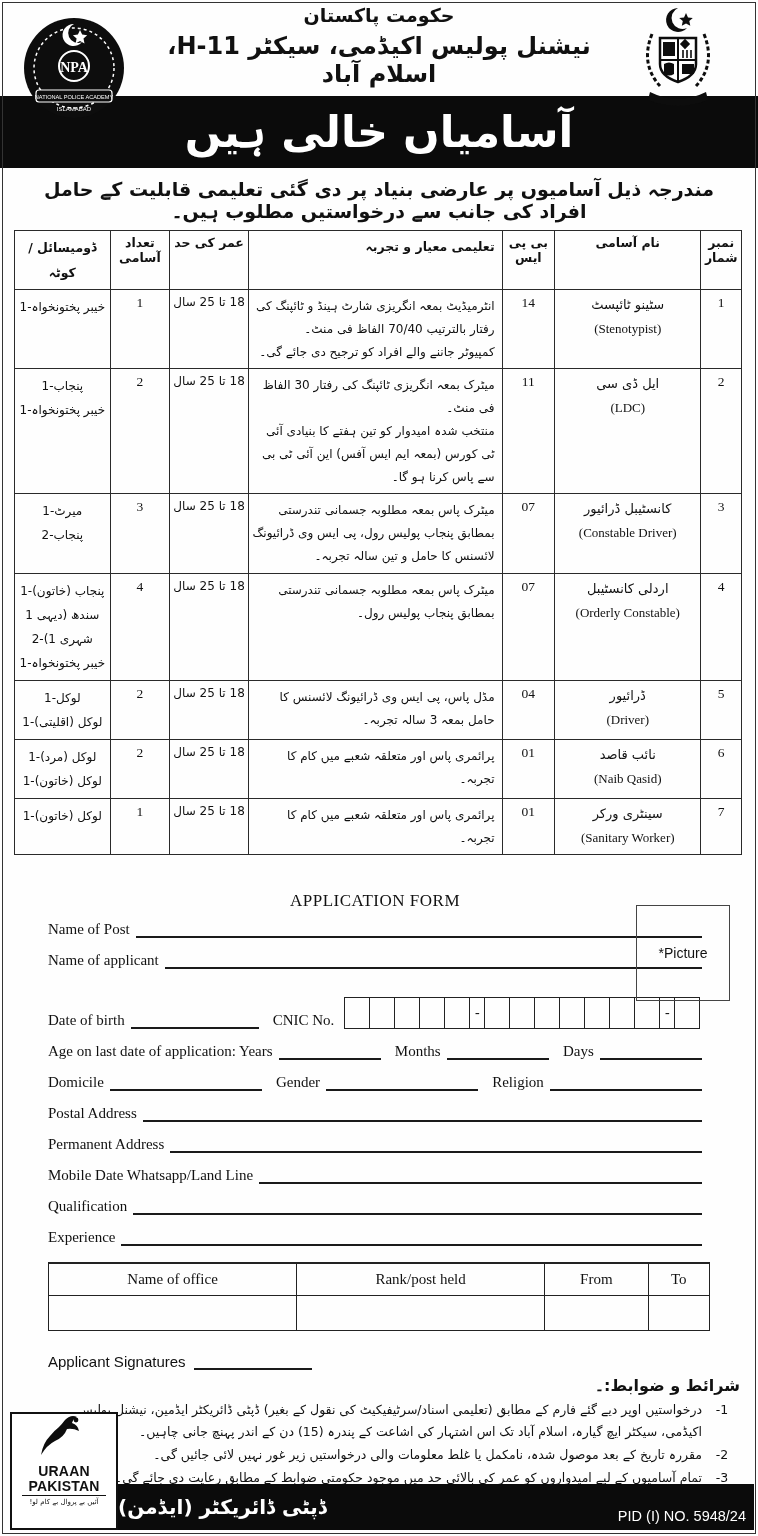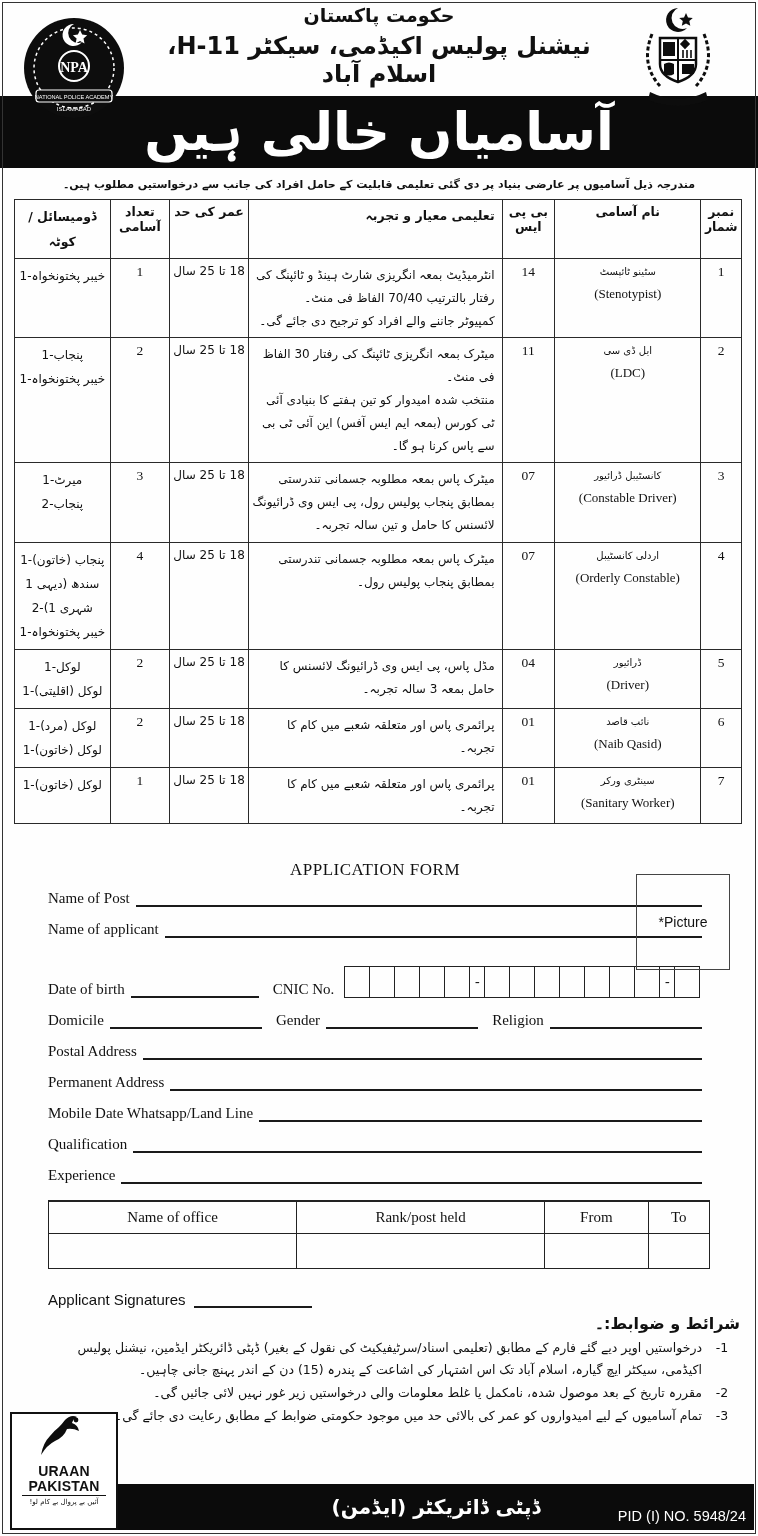--- a/index.html
+++ b/index.html
@@ -11,38 +11,38 @@
   .header{position:relative;height:96px;}
   .hdr-text{position:absolute;left:140px;right:140px;top:4px;text-align:center;direction:rtl;
             font-family:"DejaVu Sans",sans-serif;}
   .govt-line{font-size:19px;font-weight:bold;}
   .org-line{font-size:24px;font-weight:bold;margin-top:6px;}
   .logo-left{position:absolute;left:22px;top:8px;z-index:3;}
   .logo-right{position:absolute;right:32px;top:4px;z-index:3;}
 
   
   .banner{height:72px;background:#0b0b0b;color:#fff;text-align:center;direction:rtl;
-          font-family:"DejaVu Sans",sans-serif;font-weight:bold;font-size:52px;line-height:72px;}
+          font-family:"DejaVu Sans",sans-serif;font-weight:bold;font-size:43px;line-height:72px;}
 
   .intro{direction:rtl;text-align:center;font-family:"DejaVu Sans",sans-serif;
-         font-size:11px;font-weight:bold;padding:10px 30px 6px 30px;}
+         font-size:19px;font-weight:bold;padding:10px 30px 6px 30px;}
 
   
   table.vtable{border-collapse:collapse;margin:2px 14px 0 14px;width:728px;direction:rtl;
                font-family:"DejaVu Sans",sans-serif;font-size:12px;}
   table.vtable th,table.vtable td{border:1.6px solid #2a2a2a;padding:5px 3px;vertical-align:top;text-align:center;}
   table.vtable th{font-size:12.5px;font-weight:bold;padding:4px 2px;}
   .c-sn{width:34px;}
   .c-name{width:148px;}
   .c-bps{width:48px;}
   .c-edu{width:266px;text-align:right !important;padding-right:7px !important;white-space:pre-line;line-height:1.9;}
   .c-age{width:72px;white-space:nowrap;}
   .c-count{width:54px;}
   .c-dom{width:92px;white-space:pre-line;line-height:2.0;}
-  .post-ur{font-size:10px;margin-top:2px;}
+  .post-ur{font-size:13px;margin-top:2px;}
   .post-en{direction:ltr;font-family:"Liberation Serif",serif;font-size:13px;margin-top:9px;}
   td.c-bps,td.c-count,td.c-sn{font-family:"Liberation Serif",serif;font-size:13.5px;}
 
   
   .form-section{position:relative;margin-top:12px;padding:0 56px 0 48px;}
   .picture-box{position:absolute;top:14px;right:28px;width:92px;height:94px;border:1.6px solid #444;
                display:flex;align-items:center;justify-content:center;
                font-family:"Liberation Sans",sans-serif;font-size:14px;}
   .form-title{text-align:center;font-size:17px;letter-spacing:.5px;margin:36px 0 10px 0;font-weight:normal;}
   .frow{display:flex;align-items:flex-end;margin-bottom:14px;font-size:15px;}
@@ -69,21 +69,21 @@
 
   
   .terms{direction:rtl;padding:4px 16px 0 16px;font-family:"DejaVu Sans",sans-serif;}
   .terms-heading{font-size:16px;font-weight:bold;margin:2px 2px 4px 0;}
   .term{display:flex;font-size:12.5px;line-height:1.75;margin-bottom:1px;}
   .term-no{flex:0 0 40px;text-align:center;direction:ltr;}
   .term-text{flex:1;padding-left:20px;}
 
   
   .footer-bar{position:absolute;left:118px;right:4px;bottom:6px;height:46px;background:#0b0b0b;
-              color:#fff;display:flex;align-items:center;justify-content:center;}
+              color:#fff;display:flex;align-items:center;justify-content:flex-start;}
   .footer-title{font-family:"DejaVu Sans",sans-serif;font-size:20px;font-weight:bold;direction:rtl;}
   .footer-pid{position:absolute;right:8px;bottom:6px;font-family:"Liberation Sans",sans-serif;font-size:14.5px;}
 
   
   .uraan{position:absolute;left:10px;bottom:6px;width:104px;height:114px;background:#fff;
          border:2px solid #111;display:flex;flex-direction:column;align-items:center;z-index:5;}
   .uraan-name{font-family:"Liberation Sans",sans-serif;font-weight:bold;font-size:14px;line-height:1.05;
               text-align:center;letter-spacing:.2px;}
   .uraan-tag{font-family:"DejaVu Sans",sans-serif;font-size:7px;direction:rtl;margin-top:2px;
              border-top:1.5px solid #111;padding-top:2px;width:84px;text-align:center;}
@@ -272,20 +272,28 @@
           <span></span>
           <span></span>
           <span></span>
           <span></span>
           <span></span>
           <span class="dash">-</span>
           <span></span>
       </div>
     </div>
 
+    <div class="frow">
+      <span class="flabel">Age on last date of application: Years</span>
+        <span class="fline"></span>
+      <span class="flabel ml">Months</span>
+        <span class="fline"></span>
+      <span class="flabel ml">Days</span>
+        <span class="fline"></span>
+    </div>
 
     <div class="frow">
       <span class="flabel">Domicile</span>
         <span class="fline"></span>
       <span class="flabel ml">Gender</span>
         <span class="fline"></span>
       <span class="flabel ml">Religion</span>
         <span class="fline"></span>
     </div>
 

